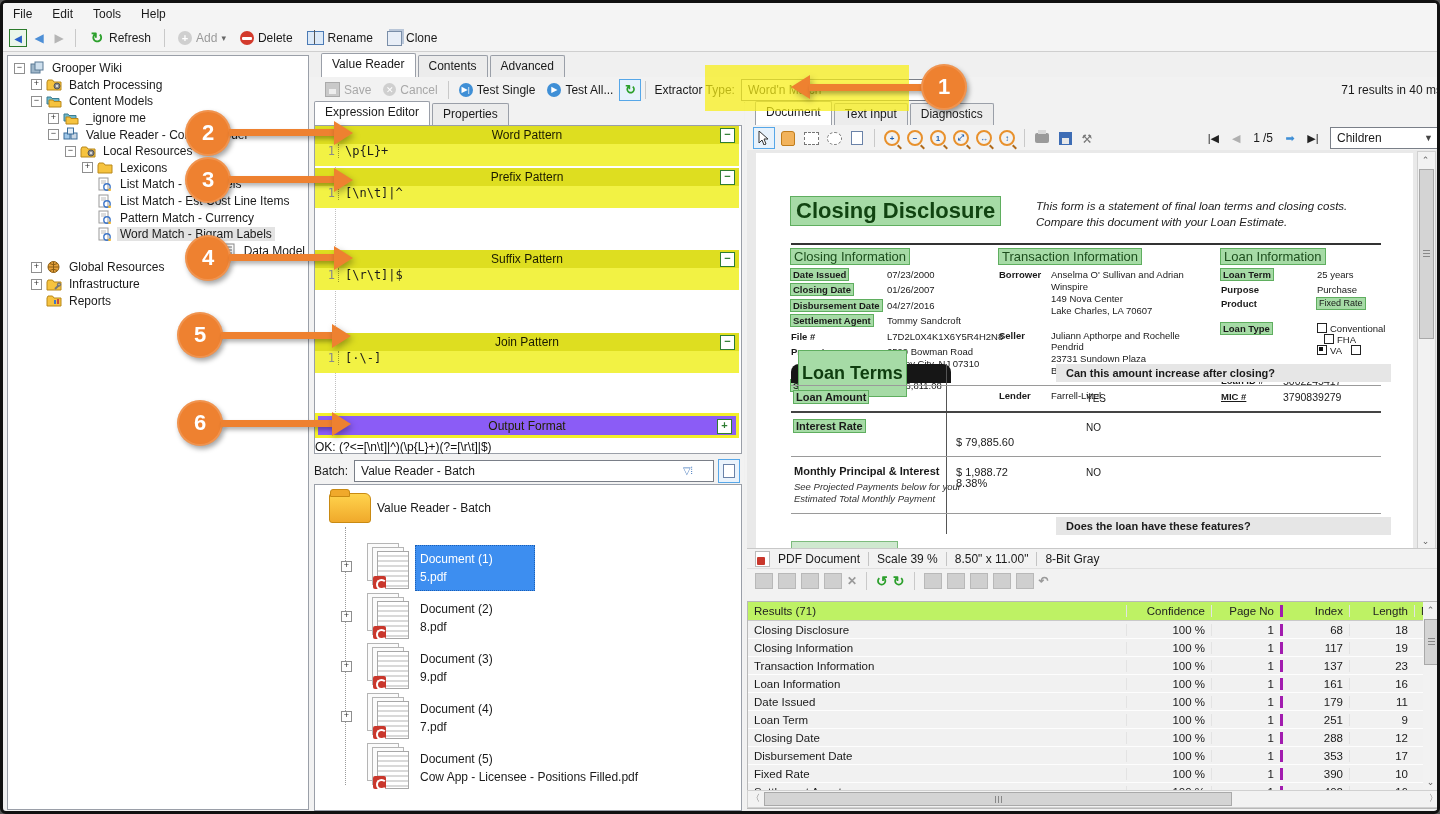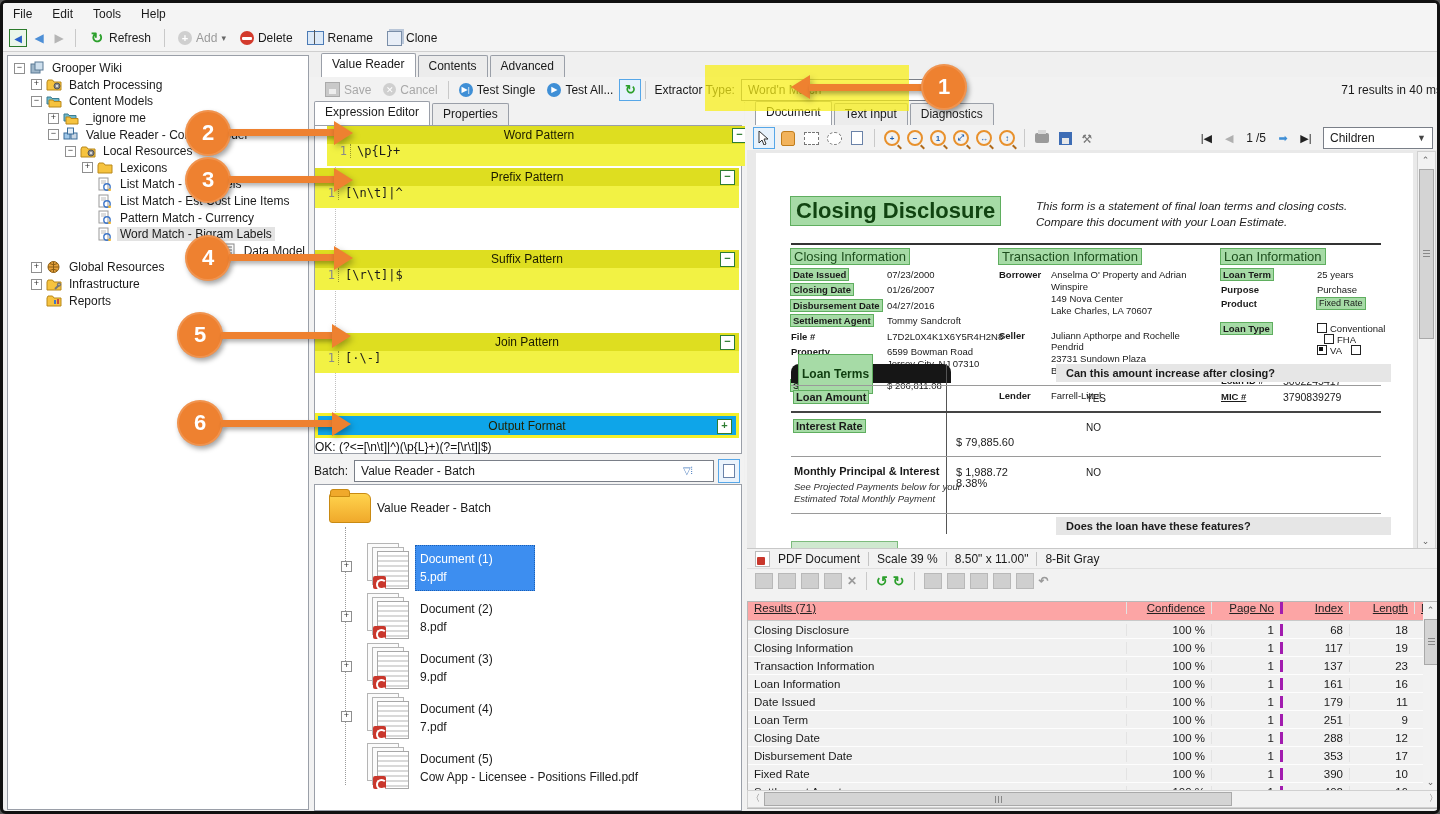--- a/index.html
+++ b/index.html
@@ -52,21 +52,21 @@
   .edwrap{left:306px;top:99px;width:435px;height:708px;background:#f2f2f2;}
   .edtabs{left:311px;top:100px;}
   .edbody{left:311px;top:122px;width:426px;height:327px;background:#fff;border:1px solid #9a9fa8;}
   .gutterline{left:332px;top:141px;width:1px;height:268px;border-left:1px dotted #c0c0c0;}
   .pathead{height:18px;background:#dede20;display:flex;align-items:center;justify-content:center;font-size:12px;position:relative;color:#1a1a00;}
   .patbody{height:22px;background:#f2f244;display:flex;font-family:"DejaVu Sans Mono", monospace;font-size:12px;align-items:flex-start;}
   .lineno{width:20px;text-align:right;color:#8a8a8a;padding-right:3px;border-right:1px dotted #9a9a2a;flex:none;}
   .code{padding-left:6px;color:#1a1a1a;white-space:pre;}
   .colbtn{position:absolute;right:4px;top:2px;width:13px;height:13px;border:1px solid #2e7d32;background:#fff;color:#2e7d32;font-size:11px;line-height:11px;text-align:center;font-weight:bold;}
   .outframe{background:#f3ef2a;}
-  .outhead{position:absolute;left:3px;top:3px;right:3px;height:19px;background:#0ea5e9;display:flex;align-items:center;justify-content:center;color:#222200;}
+  .outhead{position:absolute;left:3px;top:3px;right:3px;height:19px;background:#8b5cf6;display:flex;align-items:center;justify-content:center;color:#222200;}
   .okline{font-size:12px;color:#111;}
   
   .batchrow{left:311px;top:456px;width:426px;height:24px;display:flex;align-items:center;}
   .batchcombo{width:360px;margin-left:6px;}
   .funnel{color:#4d7fc0;font-size:10px;margin-left:auto;margin-right:14px;}
   .lockbtn{width:21px;height:22px;border:1px solid #57a7e8;background:#eaf3fc;margin-left:4px;display:flex;align-items:center;justify-content:center;}
   .pagegl{width:10px;height:12px;border:1px solid #6a82a8;background:#fff;}
   .batchtree{left:311px;top:481px;width:426px;height:325px;background:#fff;border:1px solid #9a9fa8;overflow:hidden;}
   .bigfolder{position:absolute;left:14px;top:8px;width:40px;height:28px;background:linear-gradient(#ffd34d,#f0a92b);border:1px solid #c98a12;border-radius:3px 6px 3px 3px;}
   .bigfolder::before{content:"";position:absolute;left:0;top:-5px;width:18px;height:6px;background:#f0a92b;border:1px solid #c98a12;border-radius:3px 3px 0 0;}
@@ -115,40 +115,40 @@
   .crow .lb{width:96px;font-weight:bold;flex:none;font-size:9.5px;}
   .crow .lb.g{width:auto;min-width:90px;margin-right:6px;}
   .trowd{display:flex;margin-bottom:13px;}
   .trowd .lb{width:52px;font-weight:bold;flex:none;}
   .vlines div{line-height:1.25;}
   .lblhl{background:#a6dba6;box-shadow:0 0 0 1px #5fae5f;font-weight:bold;padding:0 2px;}
   .cb{display:inline-block;width:8px;height:8px;border:1px solid #222;margin-right:3px;vertical-align:-1px;position:relative;}
   .cb.on::after{content:"";position:absolute;left:1px;top:1px;width:4px;height:4px;background:#111;}
   .blank{display:inline-block;width:58px;border-bottom:1px solid #222;height:8px;}
   .ltblack{position:absolute;left:35px;top:211px;width:152px;height:19px;background:#161616;border-radius:8px 8px 0 0;display:flex;align-items:center;padding-left:8px;}
-  .ltblack span{color:#0f3d0f;font-weight:bold;font-size:12px;padding:12px 3px;}
+  .ltblack span{color:#0f3d0f;font-weight:bold;font-size:18px;padding:12px 3px;}
   .qbar{position:absolute;left:300px;width:325px;height:18px;background:#e6e6e6;font-weight:bold;font-size:11px;display:flex;align-items:center;padding-left:10px;}
   .ltline{position:absolute;left:35px;width:590px;background:#9a9a9a;height:1px;}
   .ltv{position:absolute;left:190px;top:211px;width:1px;height:170px;background:#555;}
   .ltlabel{position:absolute;left:38px;font-size:11px;font-weight:bold;}
   .ltval{position:absolute;left:200px;font-size:11px;}
   .ltans{position:absolute;left:330px;font-size:10px;}
   .ltsub{position:absolute;left:38px;font-size:9.5px;font-style:italic;color:#333;}
   .sliver{position:absolute;left:35px;top:388px;width:105px;height:8px;background:#cfe8cf;border:1px solid #7dbb7d;}
   
   .dstatus{left:744px;top:545px;width:693px;height:20px;background:#f2f2f2;border-top:1px solid #c8c8c8;display:flex;align-items:center;gap:8px;padding-left:8px;font-size:12px;}
   .ssep{width:1px;height:14px;background:#c4c4c4;}
   .pdficon{width:13px;height:14px;background:#fff;border:1px solid #bbb;position:relative;}
   .pdficon::after{content:"";position:absolute;left:1px;bottom:1px;width:8px;height:8px;background:#c9372c;border-radius:1px;}
   .dtool2{left:744px;top:565px;width:693px;height:24px;background:#f2f2f2;border-top:1px solid #e0e0e0;display:flex;align-items:center;gap:5px;padding-left:8px;}
   .g16{width:16px;height:14px;background:#cfcfcf;border:1px solid #b8b8b8;}
   .grot{color:#2ca02c;font-weight:bold;font-size:14px;}
   .gx{color:#9a9a9a;font-weight:bold;}
   .results{left:744px;top:598px;width:693px;height:206px;background:#fff;border:1px solid #b8b8b8;}
-  .rhead{display:flex;height:18px;align-items:flex-start;border-bottom:1px solid #c9c9c9;background:#fca5a5;font-size:11.5px;color:#222;text-decoration:underline;}
+  .rhead{display:flex;height:18px;align-items:center;border-bottom:1px solid #c9c9c9;background:#bef264;font-size:11.5px;color:#222;}
   .rhead .c,.rrow .c{padding:0 6px;white-space:nowrap;}
   .cname{flex:1;text-align:left;}
   .cconf{width:72px;text-align:right;border-left:1px solid #e3e3e3;}
   .cpage{width:56px;text-align:right;border-left:1px solid #e3e3e3;}
   .cindex{width:54px;text-align:right;border-left:3px solid #a21caf;}
   .clen{width:52px;text-align:right;border-left:1px solid #e3e3e3;}
   .cn{width:14px;text-align:left;border-left:1px solid #e3e3e3;overflow:hidden;}
   .rrow{display:flex;height:17px;align-items:center;background:#f1f1f1;border-bottom:1px solid #fdfdfd;font-size:11.5px;}
   .hscroll{left:744px;top:787px;width:693px;height:16px;background:#f2f2f2;border:1px solid #d0d0d0;}
   .hthumb{position:absolute;left:16px;top:1px;height:12px;width:466px;background:#d4d4d4;border:1px solid #a9a9a9;}
@@ -382,21 +382,21 @@
   </div>
 
   <div class="abs edwrap"></div>
   <div class="abs tabstrip edtabs">
     <div class="tab active">Expression Editor</div>
     <div class="tab">Properties</div>
   </div>
   <div class="abs edbody"></div>
   <div class="abs gutterline"></div>
 
-  <div class="abs" style="left:324px;top:123px;width:424px;">
+  <div class="abs" style="left:312px;top:123px;width:424px;">
     <div class="pathead">
       <span>Word Pattern</span>
       <span class="colbtn">−</span>
     </div>
     <div class="patbody">
       <span class="lineno">1</span>
       <span class="code">\p{L}+</span>
     </div>
   </div>
 
@@ -569,21 +569,21 @@
     <span class="pagebox">
       <span>1</span>
       <span>/5</span>
     </span>
     <span class="ticn">
         <span class="navgl blue">➡</span>
       </span>
     <span class="ticn">
         <span class="navgl">▶|</span>
       </span>
-    <span class="combo" style="width:96px;margin:0 13px 0 4px;">
+    <span class="combo" style="width:96px;margin:0 6px 0 4px;">
       <span>Children</span>
       <span class="carr">▼</span>
     </span>
   </div>
 
   <div class="abs docarea"></div>
   <div class="abs page">
     <span class="cdtitle hl">Closing Disclosure</span>
     <div class="cdintro">This form is a statement of final loan terms and closing costs. Compare this document with your Loan Estimate.</div>
     <div class="cdrule"></div>
@@ -634,21 +634,21 @@
           <span class="lb"><span class="lblhl">Sale Price</span></span>
           <div class="vlines">
             <div>$ 206,811.08</div>
           </div>
         </div>
       </div>
     <div class="fcol" style="left:243px;width:215px;" id="transCol">
         <div class="trowd">
           <span class="lb">Borrower</span>
           <div class="vlines">
-            <div>Anselma O' Property and Adrian Winspire</div>
+            <div>Anselma O' Sullivan and Adrian Winspire</div>
             <div>149 Nova Center</div>
             <div>Lake Charles, LA 70607</div>
           </div>
         </div>
         <div class="trowd">
           <span class="lb">Seller</span>
           <div class="vlines">
             <div>Juliann Apthorpe and Rochelle Pendrid</div>
             <div>23731 Sundown Plaza</div>
             <div>Boston, MA 02104</div>

